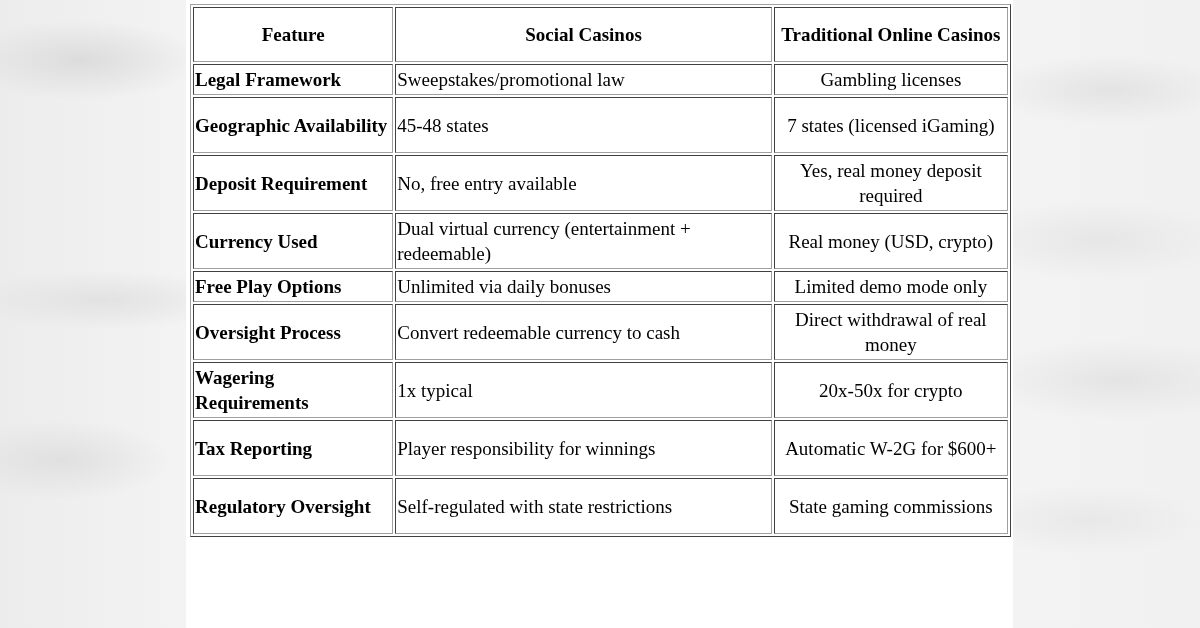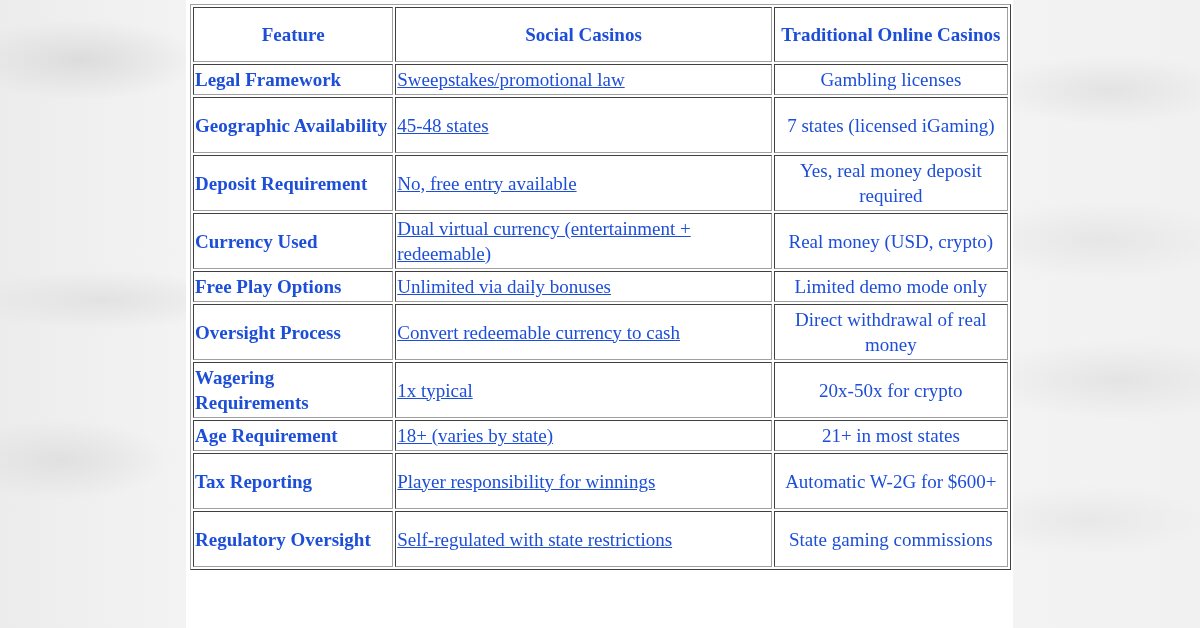--- a/index.html
+++ b/index.html
@@ -32,28 +32,28 @@
     border: 1px solid;
     border-color: #a0a0a0 #404040 #404040 #a0a0a0;
     background: #ffffff;
   }
   table.cmp th, table.cmp td {
     border: 1px solid;
     border-color: #404040 #a0a0a0 #a0a0a0 #404040;
     padding: 0 1px;
     font-size: 19px;
     line-height: 25px;
-    color: #1d4ed8;
+    color: #000000;
     vertical-align: middle;
   }
   table.cmp th {
     font-weight: bold; text-align: center; height: 53px;
   }
   table.cmp td.feat { font-weight: bold; width: 196px; }
-  table.cmp td.soc { width: 372px; text-decoration: underline; }
+  table.cmp td.soc { width: 372px; }
   table.cmp td.trad { width: 230px; text-align: center; }
   table.cmp tr.single td { height: 29px; }
   table.cmp tr.double td { height: 54px; }
 </style>
 </head>
 <body>
 
 <div class="bg-blur"></div>
 <div class="panel"></div>
 
@@ -94,25 +94,20 @@
     <tr class="double">
       <td class="feat">Oversight Process</td>
       <td class="soc">Convert redeemable currency to cash</td>
       <td class="trad">Direct withdrawal of real money</td>
     </tr>
     <tr class="double">
       <td class="feat">Wagering Requirements</td>
       <td class="soc">1x typical</td>
       <td class="trad">20x-50x for crypto</td>
     </tr>
-    <tr class="single">
-      <td class="feat">Age Requirement</td>
-      <td class="soc">18+ (varies by state)</td>
-      <td class="trad">21+ in most states</td>
-    </tr>
     <tr class="double">
       <td class="feat">Tax Reporting</td>
       <td class="soc">Player responsibility for winnings</td>
       <td class="trad">Automatic W-2G for $600+</td>
     </tr>
     <tr class="double">
       <td class="feat">Regulatory Oversight</td>
       <td class="soc">Self-regulated with state restrictions</td>
       <td class="trad">State gaming commissions</td>
     </tr>

